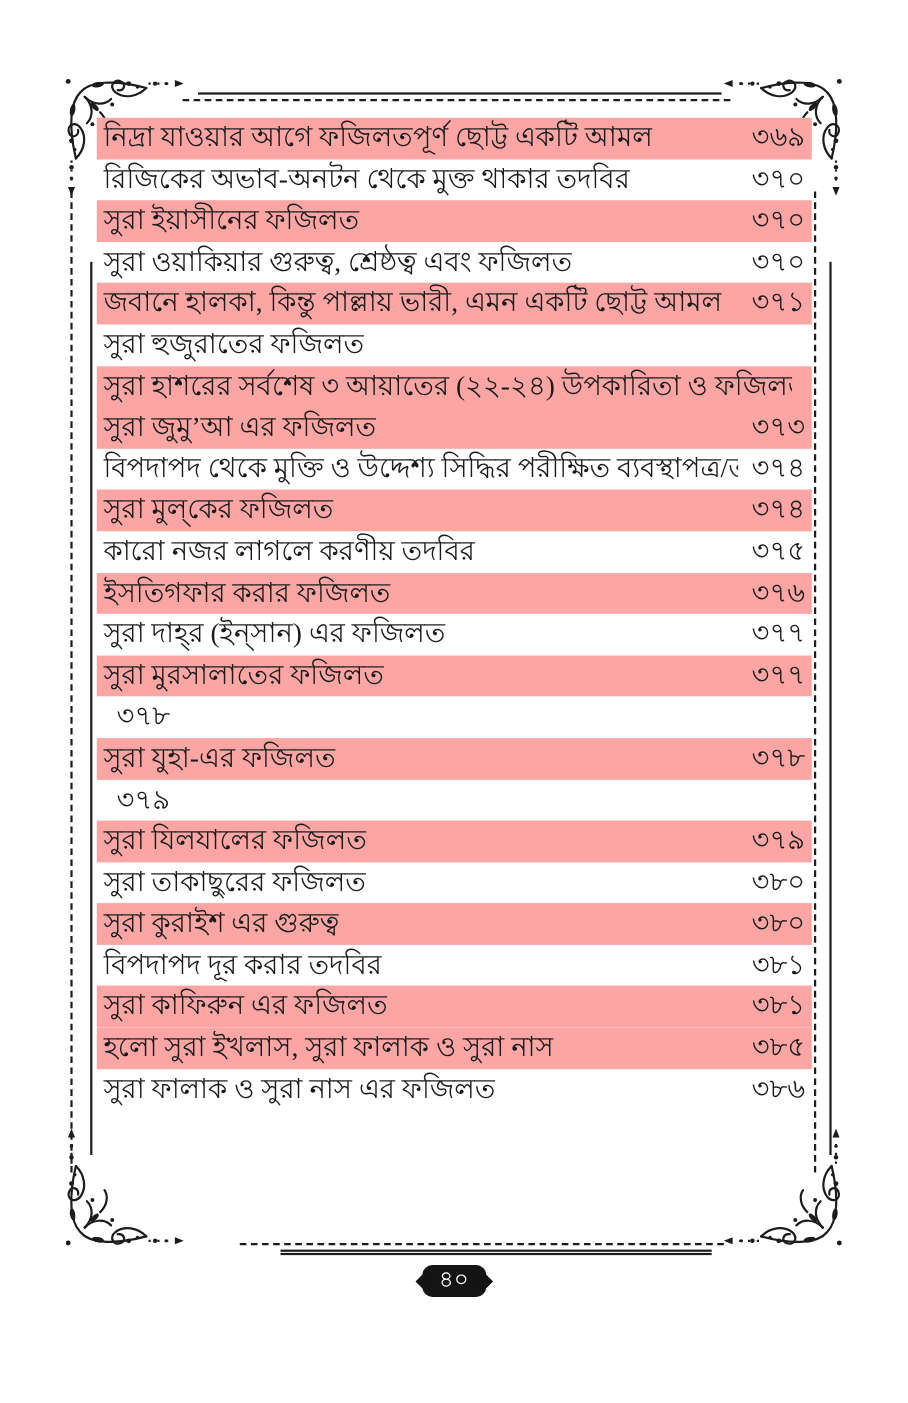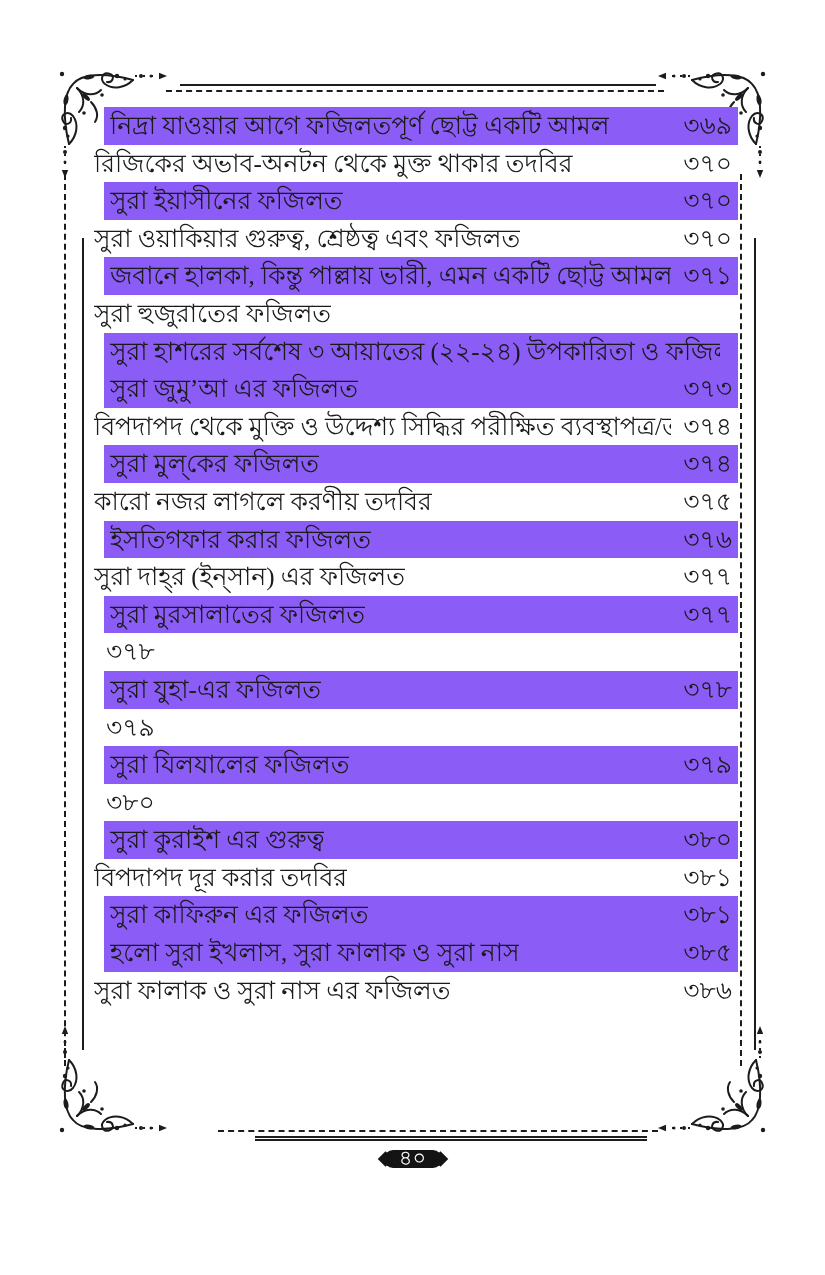--- a/index.html
+++ b/index.html
@@ -25,28 +25,28 @@
 
   
   .toc{position:absolute;left:88px;top:107px;width:650px;}
   .toc-row{
     height:37.6px;
     display:flex;justify-content:space-between;align-items:center;
     font-size:25px;line-height:37.6px;
     padding:0 6px 0 6px;box-sizing:border-box;
     white-space:nowrap;
   }
-  .toc-row.shaded{background:#8b5cf6;margin-left:16px;}
+  .toc-row.shaded{background:#fca5a5;}
   .toc-row .t{overflow:hidden;}
   .toc-row .p{margin-left:12px;flex:0 0 auto;}
 
   
   .page-badge{
     position:absolute;top:1150px;left:50%;transform:translateX(-50%);
-    min-width:58px;height:18px;padding:0 8px;box-sizing:border-box;
+    min-width:58px;height:29px;padding:0 8px;box-sizing:border-box;
     background:#141414;color:#ffffff;border-radius:9px;
     display:flex;align-items:center;justify-content:center;
     font-size:21px;
   }
   .page-badge::before,.page-badge::after{
     content:"";position:absolute;top:50%;width:11px;height:11px;
     background:#141414;transform:translateY(-50%) rotate(45deg);
   }
   .page-badge::before{left:-4px;}
   .page-badge::after{right:-4px;}
@@ -274,20 +274,21 @@
       <span class="p">৩৭৮</span>
     </div>
       <div class="toc-row">
       <span class="p">৩৭৯</span>
     </div>
       <div class="toc-row shaded">
       <span class="t">সুরা যিলযালের ফজিলত</span>
       <span class="p">৩৭৯</span>
     </div>
       <div class="toc-row">
+      <span class="t">সুরা তাকাছুরের ফজিলত</span>
       <span class="p">৩৮০</span>
     </div>
       <div class="toc-row shaded">
       <span class="t">সুরা কুরাইশ এর গুরুত্ব</span>
       <span class="p">৩৮০</span>
     </div>
       <div class="toc-row">
       <span class="t">বিপদাপদ দূর করার তদবির</span>
       <span class="p">৩৮১</span>
     </div>

